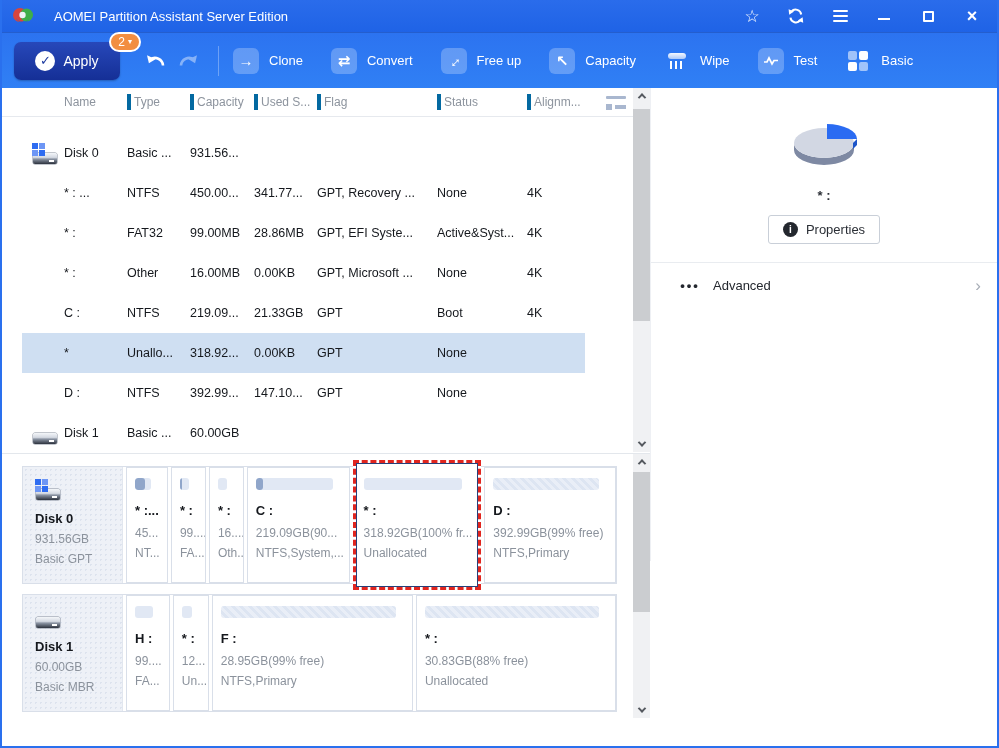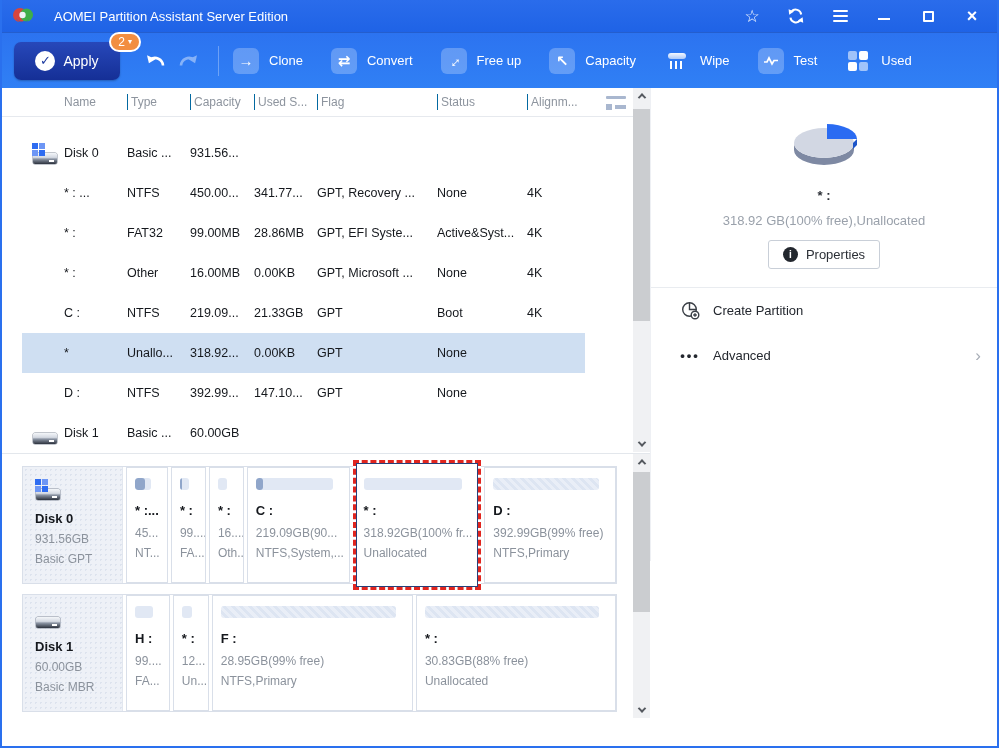--- a/index.html
+++ b/index.html
@@ -50,21 +50,21 @@
   
   .content{display:flex;height:473px;background:#fff;justify-content:flex-end;}
   .left-col{width:648px;flex:0 0 648px;display:flex;flex-direction:column;}
   .right-panel{flex:1;border-left:1px solid #eef0f4;}
 
   
   .table-area{height:394px;position:relative;border-bottom:1px solid #e3e7ec;}
   .tgrid{display:grid;grid-template-columns:30px 32px 63px 63px 64px 63px 120px 90px 1fr;}
   .thead{height:29px;align-items:center;border-bottom:1px solid #e6e9ee;color:#8d949e;font-size:12px;margin-right:17px;}
   .hcell{height:16px;line-height:16px;cursor:pointer;}
-  .hcell.sep{border-left:1px solid #0369a1;padding-left:3px;}
+  .hcell.sep{border-left:4px solid #0369a1;padding-left:3px;}
   #table-rows{padding-top:16px;}
   .trow{height:40px;align-items:center;font-size:12.5px;color:#15181d;cursor:default;}
   .trow.selected{background:linear-gradient(90deg,transparent 20px,#cfdff2 20px,#cfdff2 583px,transparent 583px);}
   .icell{display:flex;justify-content:flex-start;}
   .col-icon{position:absolute;top:7px;right:24px;width:20px;height:15px;cursor:pointer;}
   .col-icon::before{content:"";position:absolute;top:1px;left:0;right:0;height:3px;background:#a9b7cf;border-radius:1px;}
   .col-icon::after{content:"";position:absolute;bottom:1px;left:9px;right:0;height:4px;background:#a9b7cf;}
   .col-icon i{position:absolute;bottom:0;left:0;width:6px;height:6px;background:#a9b7cf;}
 
   
@@ -222,21 +222,21 @@
         </div>
         <div class="tb-btn">
           <span class="tb-icon nobg">
             <span class="grid4">
               <i></i>
               <i></i>
               <i></i>
               <i></i>
             </span>
           </span>
-          <span class="tb-label">Used</span>
+          <span class="tb-label">Basic</span>
         </div>
       </div>
   </div>
 
   <div class="content">
     <div class="left-col">
 
       <div class="table-area">
         <div class="tgrid thead" id="table-head">
             <span></span>
@@ -448,43 +448,31 @@
 
     <div class="right-panel">
       <div class="pie-block">
         <svg width="76" height="54" viewBox="0 0 76 52">
           <path id="pie-side" d="M8 24 A30 15 0 0 0 68 24 L68 31 A30 15 0 0 1 8 31 Z" fill="#7e89a3"></path>
           <ellipse id="pie-free" cx="38" cy="24" rx="30" ry="15" fill="#d2d7e3"></ellipse>
           <path id="pie-used" d="M41 20 L41 5 A30 15 0 0 1 71 20 Z" fill="#2a6bf2"></path>
           <path d="M71 20 l0 6 l-4 4 l0 -6 z" fill="#1d55c9"></path>
         </svg>
         <div class="sel-name">* :</div>
-        <div class="sel-info">318.92 GB(100% free),Unallocated</div>
         <div>
           <button class="props">
             <span class="info-i">i</span>
             <span>Properties</span>
           </button>
         </div>
       </div>
       <div class="rp-divider"></div>
       <div id="actions">
           <div class="action">
             <span class="a-icon">
-              <svg width="19" height="19" viewBox="0 0 19 19" fill="none" stroke="#3a3f46" stroke-width="1.4">
-                <circle cx="8.5" cy="8.5" r="6.8"></circle>
-                <path d="M8.5 1.7 V8.5 H15.3"></path>
-                <circle cx="14" cy="14" r="3.8" fill="#fff"></circle>
-                <path d="M14 12.2 V15.8 M12.2 14 H15.8"></path>
-              </svg>
-            </span>
-            <span class="a-label">Create Partition</span>
-          </div>
-          <div class="action">
-            <span class="a-icon">
               <span class="dots">•••</span>
             </span>
             <span class="a-label">Advanced</span>
             <span class="chev">›</span>
           </div>
         </div>
     </div>
   </div>
 </div>
 

